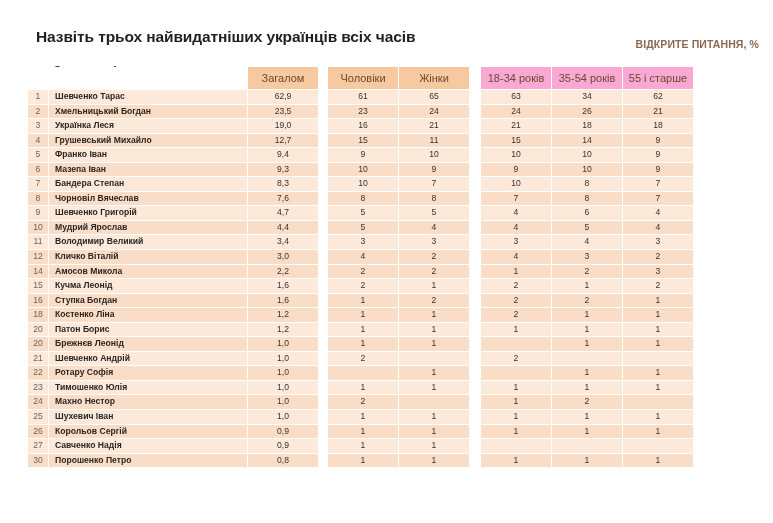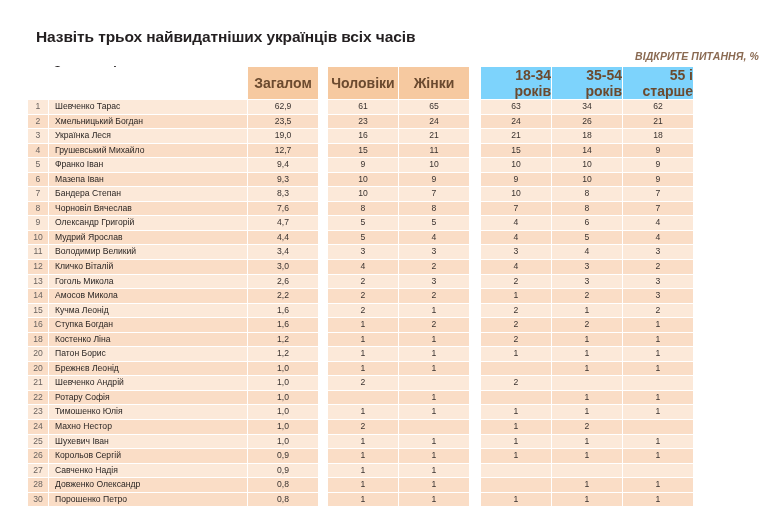--- a/index.html
+++ b/index.html
@@ -24,26 +24,25 @@
     left: 36px;
     top: 28px;
     font-size: 15.5px;
     font-weight: bold;
     color: #231f20;
     letter-spacing: -0.1px;
   }
   .subtitle {
     position: absolute;
     right: 14px;
-    top: 50px;
+    top: 38px;
     font-size: 10.5px;
     font-weight: bold;
     color: #8a6a52;
     letter-spacing: 0.1px;
-    font-style: italic;
   }
   .seg-label {
     position: absolute;
     left: 52px;
     top: 64px;
     font-size: 12.5px;
     font-weight: bold;
     font-style: italic;
     color: #231f20;
   }
@@ -64,45 +63,44 @@
 
   
   .c-rank  { width: 20px;  text-align: center; }
   .c-name  { width: 192px; text-align: left; padding-left: 6px !important; }
   .c-num   { width: 70px;  text-align: center; }
   .c-gap   { width: 8px; background: #ffffff !important; }
   .c-gapw  { width: 10px; background: #ffffff !important; }
 
   tr.head th {
     height: 22px;
-    font-weight: bold;
-    font-size: 14px;
+    font-weight: normal;
+    font-size: 11px;
     color: #6b4a2f;
     background: #f6c9a0;
     border: 1px solid #ffffff;
   }
   tr.head th.blank {
     background: #ffffff;
     border: none;
   }
   tr.head th.age {
-    background: #7dd3fc;
-    text-align: right;
+    background: #f9a8d4;
   }
 
   tr.row td {
     height: 13.55px;
     line-height: 13.55px;
     background: #fce9d9;
     border-bottom: 1px solid #ffffff;
     border-right: 1px solid #ffffff;
     color: #3a3330;
   }
   tr.row td.c-rank { color: #6b6460; }
-  tr.row td.c-name { color: #2b2624; }
+  tr.row td.c-name { color: #2b2624; font-weight: bold; }
   tr.row.alt td {
     background: #faddc6;
   }
   tr.row td.age-cell {
     background: #fce9d9;
   }
   tr.row.alt td.age-cell {
     background: #faddc6;
   }
 </style>
@@ -222,21 +220,21 @@
           <td class="c-gap"></td>
           <td class="c-num">8</td>
           <td class="c-num">8</td>
           <td class="c-gapw"></td>
           <td class="c-num age-cell">7</td>
           <td class="c-num age-cell">8</td>
           <td class="c-num age-cell">7</td>
         </tr>
         <tr class="row">
           <td class="c-rank">9</td>
-          <td class="c-name">Олександр Григорій</td>
+          <td class="c-name">Шевченко Григорій</td>
           <td class="c-num">4,7</td>
           <td class="c-gap"></td>
           <td class="c-num">5</td>
           <td class="c-num">5</td>
           <td class="c-gapw"></td>
           <td class="c-num age-cell">4</td>
           <td class="c-num age-cell">6</td>
           <td class="c-num age-cell">4</td>
         </tr>
         <tr class="row alt">
@@ -268,32 +266,20 @@
           <td class="c-name">Кличко Віталій</td>
           <td class="c-num">3,0</td>
           <td class="c-gap"></td>
           <td class="c-num">4</td>
           <td class="c-num">2</td>
           <td class="c-gapw"></td>
           <td class="c-num age-cell">4</td>
           <td class="c-num age-cell">3</td>
           <td class="c-num age-cell">2</td>
         </tr>
-        <tr class="row">
-          <td class="c-rank">13</td>
-          <td class="c-name">Гоголь Микола</td>
-          <td class="c-num">2,6</td>
-          <td class="c-gap"></td>
-          <td class="c-num">2</td>
-          <td class="c-num">3</td>
-          <td class="c-gapw"></td>
-          <td class="c-num age-cell">2</td>
-          <td class="c-num age-cell">3</td>
-          <td class="c-num age-cell">3</td>
-        </tr>
         <tr class="row alt">
           <td class="c-rank">14</td>
           <td class="c-name">Амосов Микола</td>
           <td class="c-num">2,2</td>
           <td class="c-gap"></td>
           <td class="c-num">2</td>
           <td class="c-num">2</td>
           <td class="c-gapw"></td>
           <td class="c-num age-cell">1</td>
           <td class="c-num age-cell">2</td>
@@ -437,32 +423,20 @@
           <td class="c-num">0,9</td>
           <td class="c-gap"></td>
           <td class="c-num">1</td>
           <td class="c-num">1</td>
           <td class="c-gapw"></td>
           <td class="c-num age-cell"></td>
           <td class="c-num age-cell"></td>
           <td class="c-num age-cell"></td>
         </tr>
         <tr class="row alt">
-          <td class="c-rank">28</td>
-          <td class="c-name">Довженко Олександр</td>
-          <td class="c-num">0,8</td>
-          <td class="c-gap"></td>
-          <td class="c-num">1</td>
-          <td class="c-num">1</td>
-          <td class="c-gapw"></td>
-          <td class="c-num age-cell"></td>
-          <td class="c-num age-cell">1</td>
-          <td class="c-num age-cell">1</td>
-        </tr>
-        <tr class="row alt">
           <td class="c-rank">30</td>
           <td class="c-name">Порошенко Петро</td>
           <td class="c-num">0,8</td>
           <td class="c-gap"></td>
           <td class="c-num">1</td>
           <td class="c-num">1</td>
           <td class="c-gapw"></td>
           <td class="c-num age-cell">1</td>
           <td class="c-num age-cell">1</td>
           <td class="c-num age-cell">1</td>

